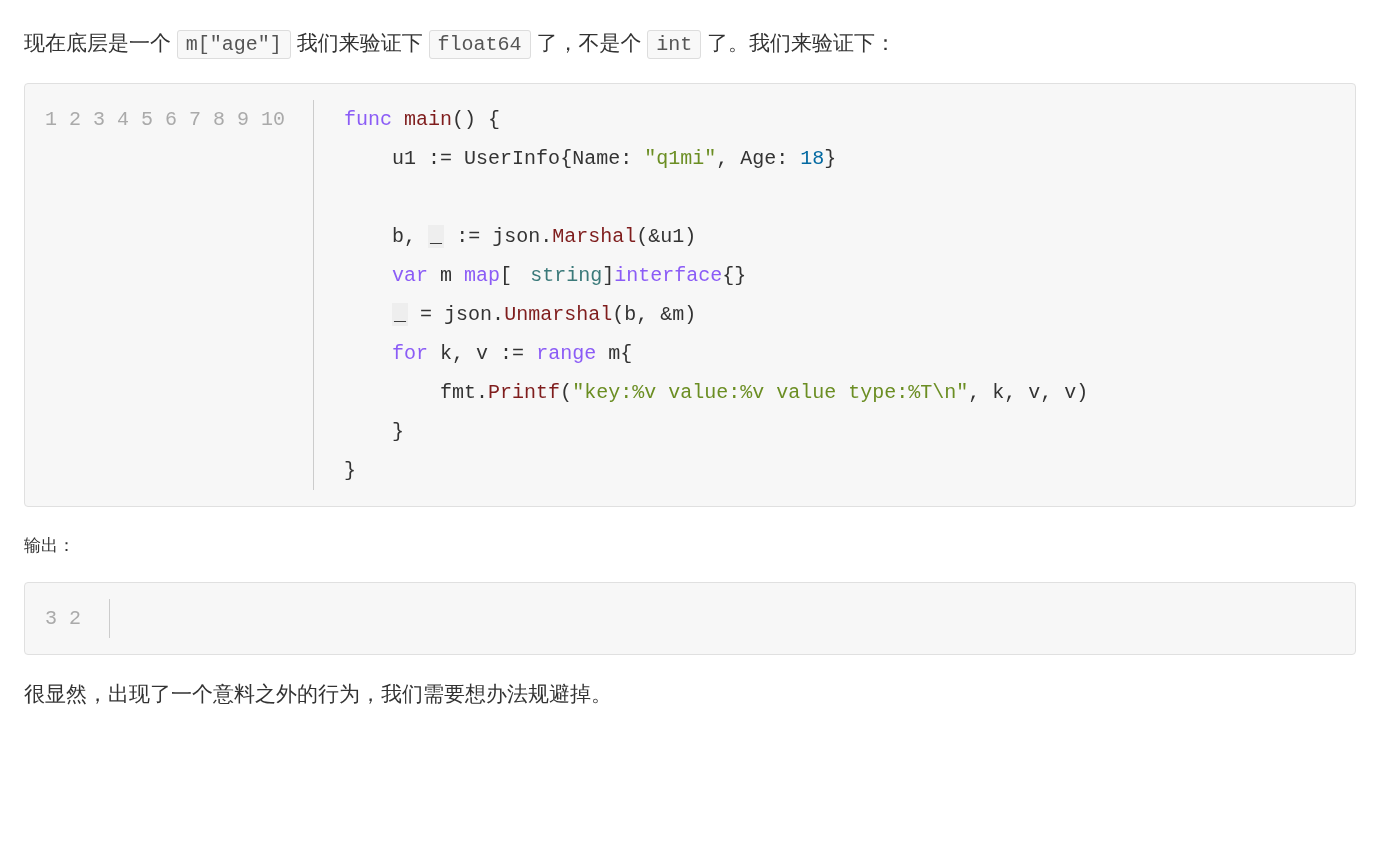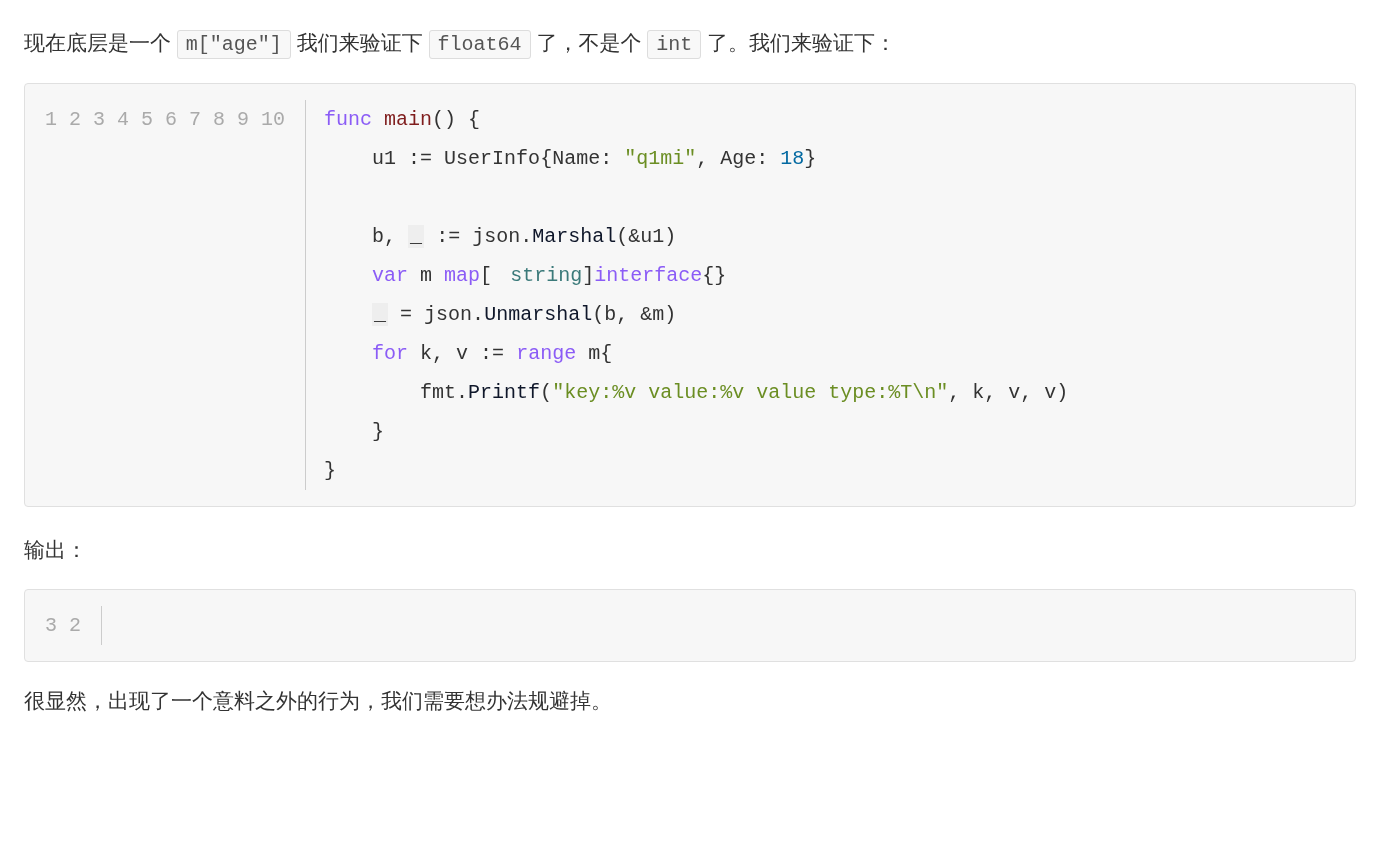--- a/index.html
+++ b/index.html
@@ -36,22 +36,22 @@
       margin: 20px 0;
       padding: 16px 20px;
       overflow-x: auto;
     }
     .code-container {
       display: flex;
     }
     .line-numbers {
       text-align: right;
       color: #aaa;
-      padding-right: 20px;
-      margin-right: 18px;
+      padding-right: 28px;
+      margin-right: 30px;
       border-right: 1px solid #ccc;
       user-select: none;
       font-family: "SFMono-Regular", Consolas, "Liberation Mono", Menlo, monospace;
       font-size: 20px;
       line-height: 1.95;
       flex-shrink: 0;
       min-width: 34px;
     }
     .code-content {
       font-family: "SFMono-Regular", Consolas, "Liberation Mono", Menlo, monospace;
@@ -59,24 +59,24 @@
       line-height: 1.95;
       white-space: pre;
       color: #333;
     }
     .tok-keyword { color: #8b5cf6; }
     .tok-funcname { color: #7f1d1d; }
     .tok-punct { color: #333; }
     .tok-type { color: #3b7a7a; margin-left: 18px; }
     .tok-string { color: #6b8e23; }
     .tok-number { color: #0369a1; }
-    .tok-method { color: #0f172a; }
+    .tok-method { color: #7f1d1d; }
     .tok-blank { background: #eee; padding: 0 2px; }
     .output-label {
-      font-size: 21px;
+      font-size: 17px;
       margin: 24px 0 16px 0;
     }
   </style>
 </head>
 <body>
 
 <p class="paragraph">
   <span>现在底层是一个 </span><code class="inline-code">m["age"]</code><span> 我们来验证下 </span><code class="inline-code">float64</code><span> 了，不是个 </span><code class="inline-code">int</code><span> 了。我们来验证下：</span>
 </p>
 

